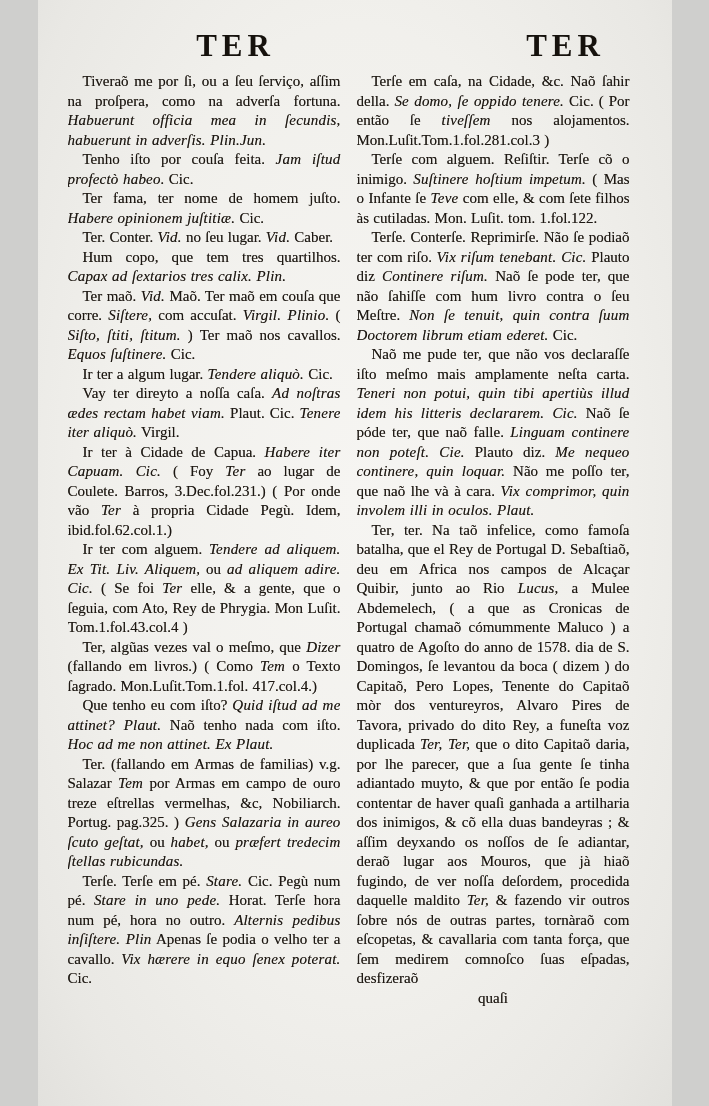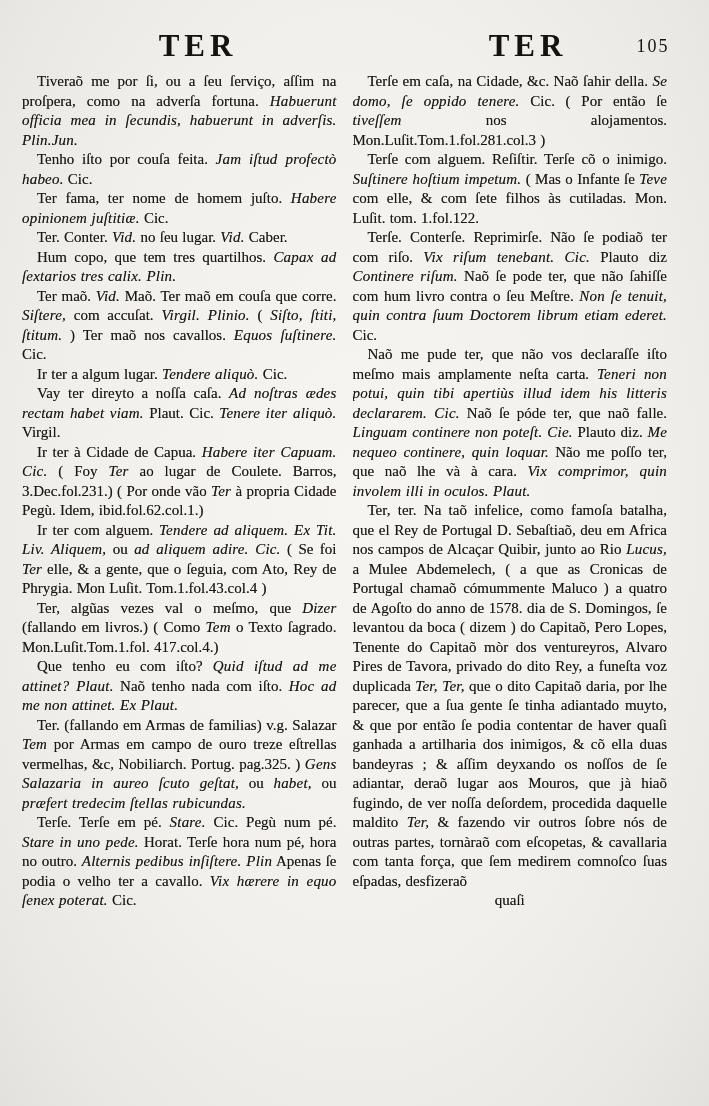--- a/index.html
+++ b/index.html
@@ -1,38 +1,38 @@
 <!DOCTYPE html>
 <html><head>
 <meta charset="utf-8">
 <style>
   html,body{margin:0;padding:0;background:#cfcfcd;}
   .page{
     position:relative;
-    width:709px;height:1106px;
+    width:634px;height:1106px;
     margin:0 auto;
     background:radial-gradient(ellipse at 50% 45%, #f6f5f2 0%, #f1f0ec 55%, #e9e8e4 85%, #e2e1dd 100%);
     font-family:"Liberation Serif","DejaVu Serif",serif;
     color:#1d1813;
     overflow:hidden;
   }
   .header{position:relative;height:72px;}
   .htitle{
     position:absolute;top:28px;transform:translateX(-50%);
     font-size:31px;font-weight:bold;letter-spacing:5px;color:#16120d;
   }
   .htitle.left{left:198px;}
   .htitle.right{left:528px;}
   .pagenum{
     position:absolute;top:36px;left:653px;transform:translateX(-50%);
     font-size:18px;letter-spacing:2px;color:#16120d;
   }
   .columns{
     display:flex;gap:16px;
-    padding:0 42px 0 22px;
+    padding:0 42px 0 30px;
   }
   .column{
     flex:1;min-width:0;
     height:1010px;overflow:hidden;
     text-align:justify;
     font-size:15px;line-height:19.5px;
     word-spacing:0.5px;
     text-shadow:0 0 0.5px rgba(25,18,10,0.55);
   }
   .column p{margin:0;text-indent:15px;}

